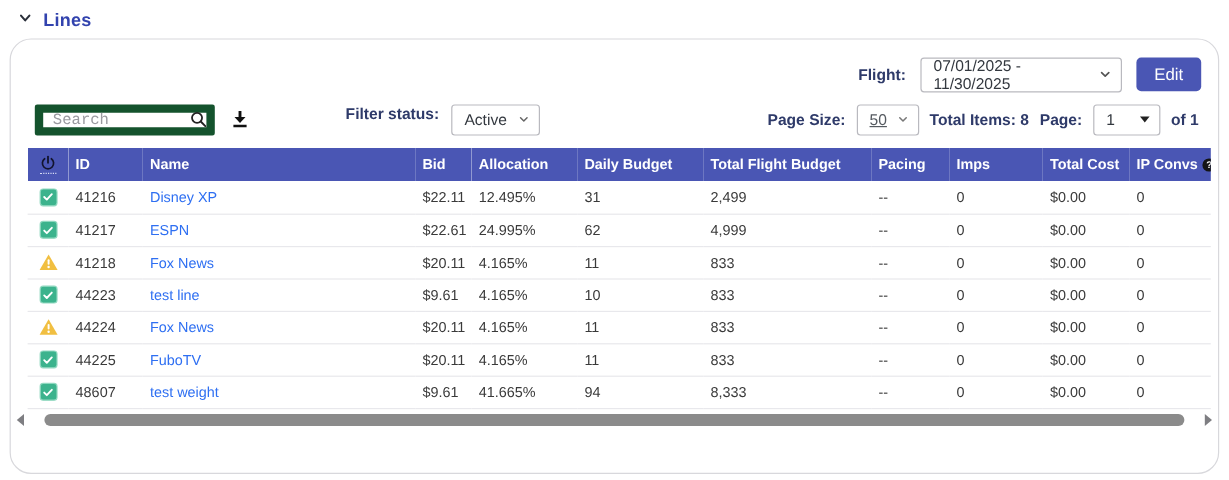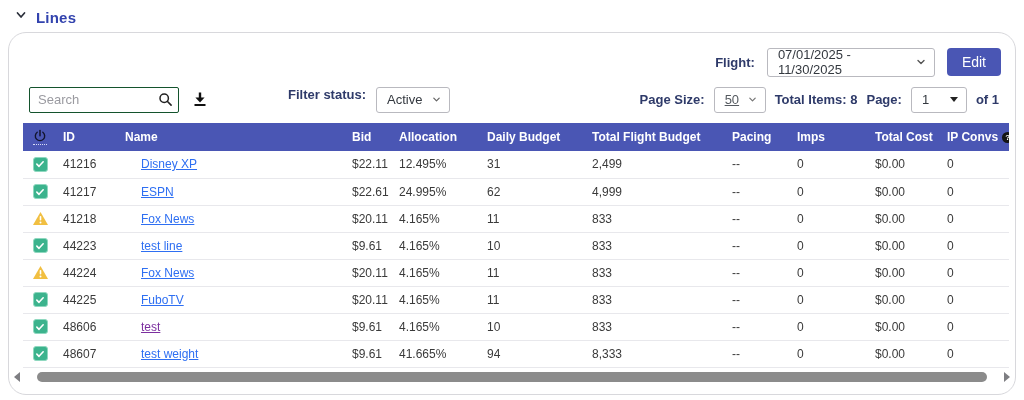--- a/index.html
+++ b/index.html
@@ -19,22 +19,22 @@
   .selbox { display:flex; align-items:center; justify-content:space-between; border:1px solid #b9b9bf;
     border-radius:3px; background:#fff; height:29px; padding:0 8px 0 10px; font-size:13px; color:#33383f; cursor:pointer; }
   .selbox .sel-chev { margin-left:8px; display:inline-flex; }
   .flight-sel { width:168px; }
   .btn-edit { background:#4a56b4; color:#fff; border:none; border-radius:4px; font-size:14px;
     height:28px; padding:0 15px; cursor:pointer; font-family:"Liberation Sans",sans-serif; }
 
   
   .controls-row { display:flex; align-items:center; margin-top:9px; padding:0 16px 0 20px; height:27px; }
   .search-wrap { position:relative; width:150px; height:26px; }
-  .search-wrap input { width:100%; height:100%; border:1px solid #14532d; border-radius:2px;
-    font-size:13px; color:#ef4444; padding:0 28px 0 8px; font-family:Liberation Sans, sans-serif; }
+  .search-wrap input { width:100%; height:100%; border:7px solid #14532d; border-radius:2px;
+    font-size:13px; color:#ef4444; padding:0 28px 0 8px; font-family:Liberation Mono, monospace; }
   .search-wrap input::placeholder { color:#9a9aa0; }
   .search-icon { position:absolute; right:6px; top:5px; display:inline-flex; }
   .dl-icon { margin-left:13px; display:inline-flex; cursor:pointer; }
 
   .filter-group { display:flex; align-items:flex-start; gap:10px; margin-left:80px; }
   .filter-sel { width:74px; height:26px; font-size:13px; }
 
   .pagination { display:flex; align-items:center; gap:9px; margin-left:auto; }
   .pagesize-sel { width:52px; height:26px; font-size:13px; color:#555a60;text-decoration:underline; }
   .page-sel { width:56px; height:26px; font-size:13px; }
@@ -42,21 +42,21 @@
     border-top:5px solid #222; margin-left:6px; }
 
   
   table.lines { border-collapse:collapse; margin:10px 0 0 14px; width:986px; table-layout:fixed; font-size:12px; }
   thead th { background:#4a56b4; color:#fff; font-weight:bold; text-align:left; height:28px;
     padding:0 0 0 6px; white-space:nowrap; overflow:hidden; }
   thead th.c-power { text-align:center; padding:0; }
   tbody td { height:27px; border-bottom:1px solid #e8e8ec; color:#3a3a3a; padding:0 0 0 6px;
     white-space:nowrap; overflow:hidden; background:#fff; }
   tbody td.c-power { text-align:center; padding:0; }
-  a.line-link { color:#2e6ff2; text-decoration:underline; cursor:pointer;margin-left:16px; }
+  a.line-link { color:#2e6ff2; cursor:pointer; }
   a.line-link.visited { color:#7c2f9f; }
 
   .power-wrap { display:inline-block; border-bottom:1px dotted #d8dcf5; padding-bottom:1px; line-height:0; }
   .check-ic { display:inline-flex; width:15px; height:15px; background:#3cb38d; border:1px solid #8fd8bf;
     border-radius:3px; align-items:center; justify-content:center; vertical-align:middle; cursor:pointer; }
   .warn-ic { display:inline-flex; vertical-align:middle; cursor:pointer; }
   .help-ic { display:inline-flex; width:11px; height:11px; border-radius:50%; background:#141414; color:#fff;
     font-size:8px; font-weight:bold; align-items:center; justify-content:center; margin-left:4px; vertical-align:1px; }
 
   
@@ -305,40 +305,20 @@
     <td>$20.11</td>
     <td>4.165%</td>
     <td>11</td>
     <td>833</td>
     <td>--</td>
     <td>0</td>
     <td>$0.00</td>
     <td>0</td>
   </tr>
 
-  <tr>
-    <td class="c-power">
-      <span class="check-ic">
-        <svg width="10" height="10" viewBox="0 0 12 12">
-                <path d="M2.2 6.2l2.6 2.6 5-5.4" fill="none" stroke="#fff" stroke-width="1.9" stroke-linecap="round" stroke-linejoin="round"></path>
-              </svg>
-      </span>
-      
-    </td>
-    <td>48606</td>
-    <td><a class="line-link visited">test</a></td>
-    <td>$9.61</td>
-    <td>4.165%</td>
-    <td>10</td>
-    <td>833</td>
-    <td>--</td>
-    <td>0</td>
-    <td>$0.00</td>
-    <td>0</td>
-  </tr>
 
   <tr>
     <td class="c-power">
       <span class="check-ic">
         <svg width="10" height="10" viewBox="0 0 12 12">
                 <path d="M2.2 6.2l2.6 2.6 5-5.4" fill="none" stroke="#fff" stroke-width="1.9" stroke-linecap="round" stroke-linejoin="round"></path>
               </svg>
       </span>
       
     </td>

